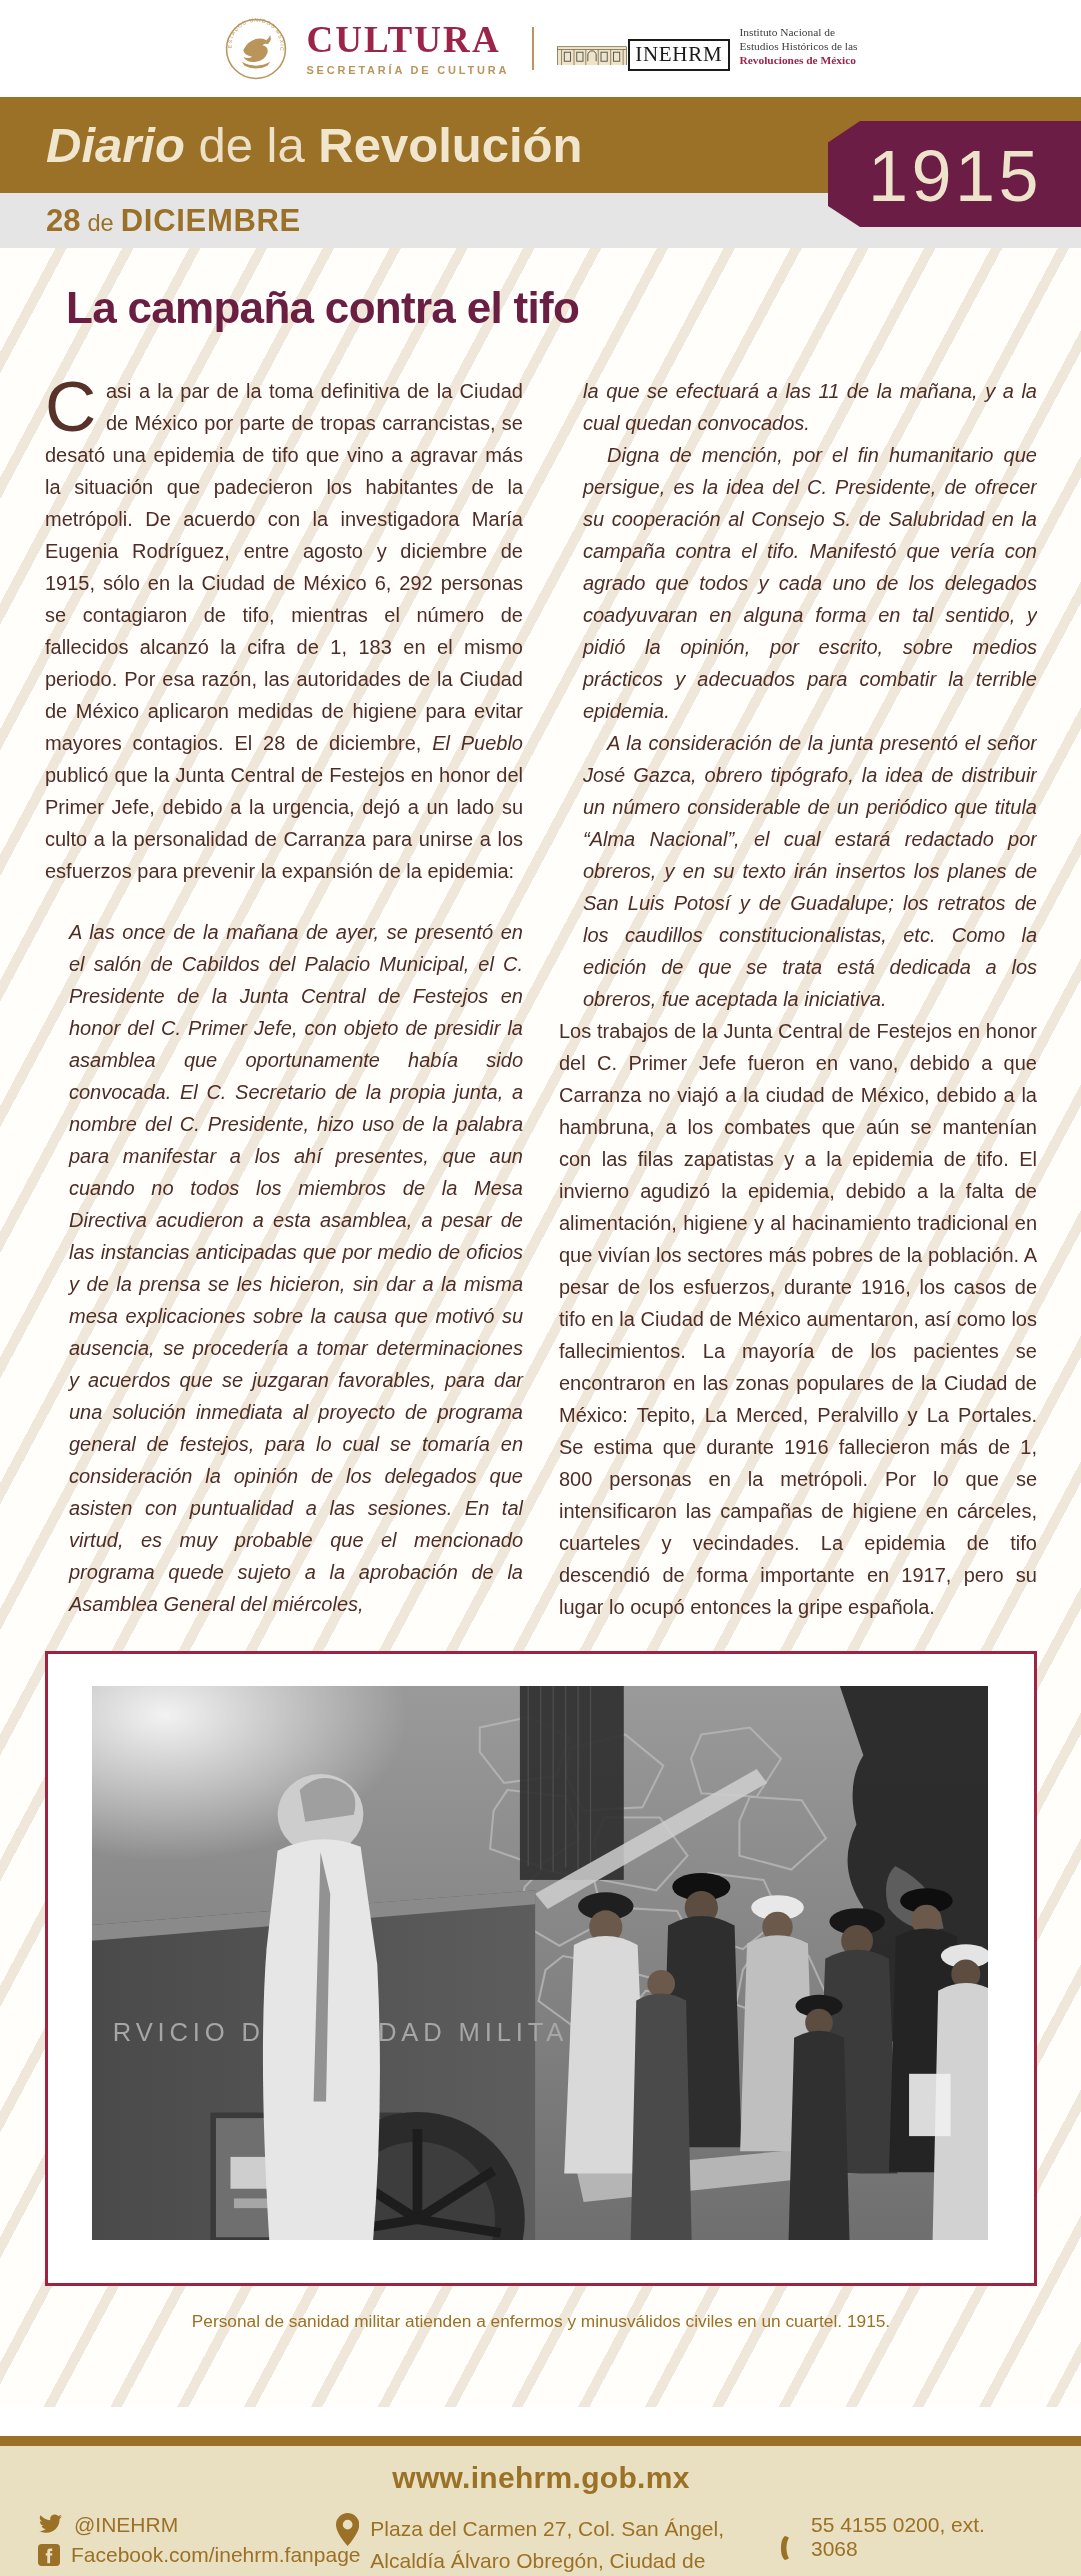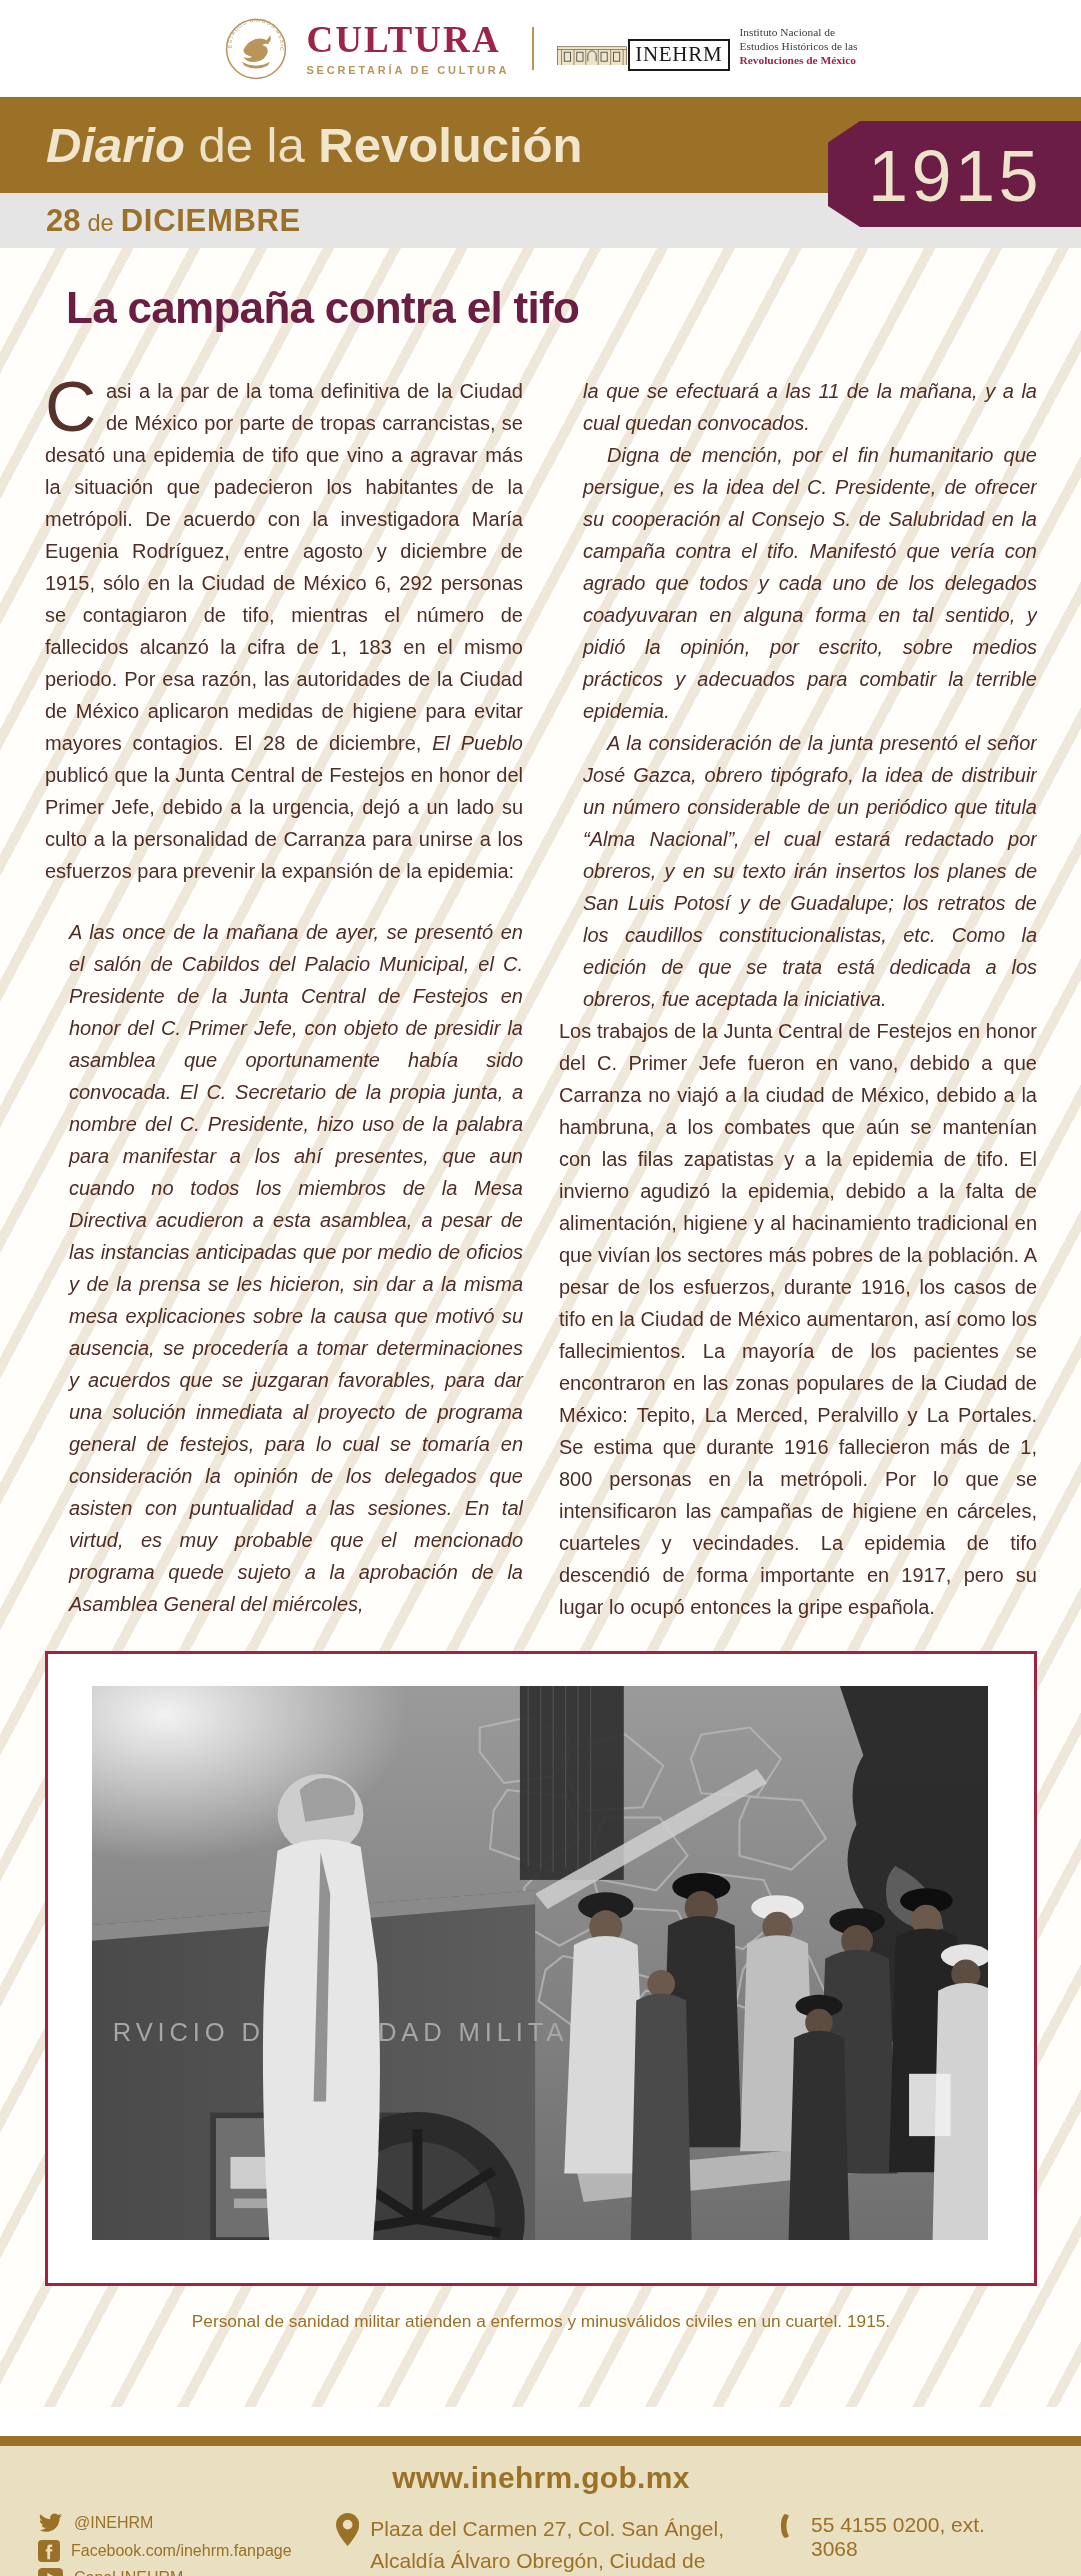--- a/index.html
+++ b/index.html
@@ -60,24 +60,24 @@
                padding:32px 44px 43px;}
   .photo-frame svg{display:block;width:896px;height:554px;background:#777;}
   .caption{margin-top:21px;text-align:center;color:#9A7126;font-size:17.3px;line-height:1.66;}
 
   
   .footer-bar{height:9.7px;background:#9A7126;margin-top:29px;}
   .footer{height:160px;background:#E9DFC1;color:#9A7126;}
   .site{padding-top:15.2px;text-align:center;font-size:30px;font-weight:bold;letter-spacing:0.3px;}
   .footer-cols{display:flex;margin-top:18px;padding:0 38px;align-items:flex-start;}
   .social{width:298px;display:flex;flex-direction:column;gap:6.2px;}
-  .social-row{display:flex;align-items:center;gap:11px;font-size:16px;}
+  .social-row{display:flex;align-items:center;gap:11px;font-size:21px;}
   .social-row svg{flex:0 0 auto;}
   .address{width:443px;display:flex;gap:11px;font-size:21px;line-height:1.55;}
-  .phone{flex:1;display:flex;gap:11px;align-items:flex-start;font-size:21px;justify-content:flex-end;padding-right:7px;}
+  .phone{flex:1;display:flex;gap:11px;align-items:flex-end;font-size:21px;justify-content:flex-end;padding-right:7px;}
 </style>
 </head>
 <body>
 
 <div class="page">
 
   <div class="header">
     <svg class="seal" viewBox="0 0 100 100">
       <circle cx="50" cy="50" r="46" fill="none" stroke="#B9955C" stroke-width="2.4"></circle>
       <defs>

